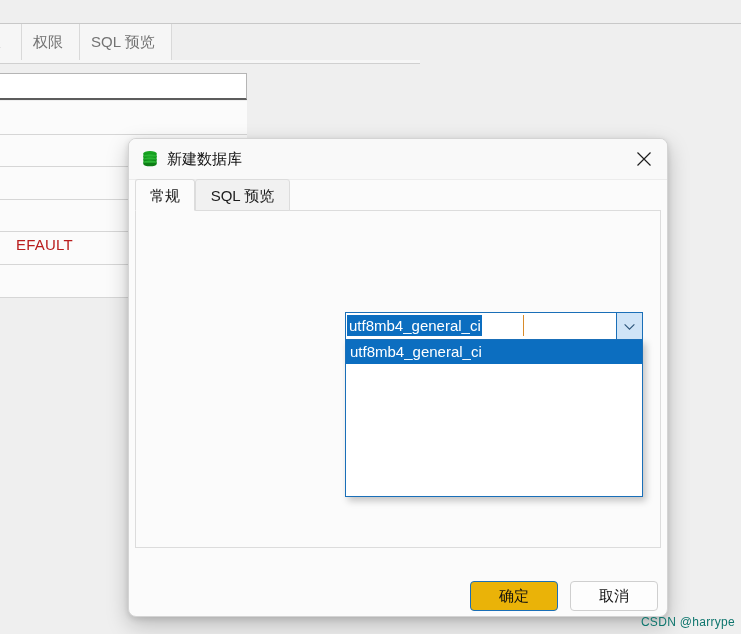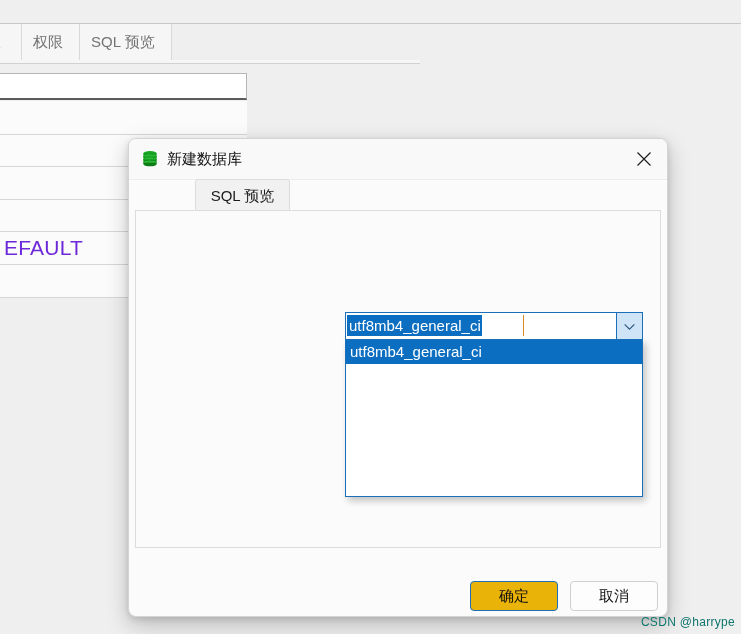--- a/index.html
+++ b/index.html
@@ -79,23 +79,23 @@
   }
   .bg-row-cell {
     position: absolute;
     left: 0;
     width: 247px;
     height: 33px;
     background: #fbfbfb;
   }
   #bg-default-text {
     position: absolute;
-    left: 4px; top: 236px;
-    font-size: 21px;
-    color: #6d28d9;
+    left: 16px; top: 236px;
+    font-size: 15px;
+    color: #b91c1c;
     letter-spacing: .2px;
     white-space: nowrap;
   }
 
   
   #dialog {
     position: absolute;
     left: 128px; top: 138px;
     width: 540px; height: 479px;
     background: #fbfbfb;
@@ -377,20 +377,21 @@
     </span>
     <span id="dialog-title">新建数据库</span>
     <span id="dialog-close">
       <svg width="16" height="16" viewBox="0 0 16 16" xmlns="http://www.w3.org/2000/svg">
         <path d="M1.5 1.5 L14.5 14.5 M14.5 1.5 L1.5 14.5" stroke="#1d1d1d" stroke-width="1.15" fill="none"></path>
       </svg>
     </span>
   </div>
 
   <div id="tabstrip">
+    <div class="tab active" id="tab-general">常规</div>
     <div class="tab inactive" id="tab-sql">SQL 预览</div>
   </div>
 
   <div id="tab-panel"></div>
 </div>
 
 <div class="form-label" id="label-dbname">数据库名:</div>
 <input id="input-dbname" type="text" value="first test" style="">
 
 <div class="form-label" id="label-charset">字符集:</div>

